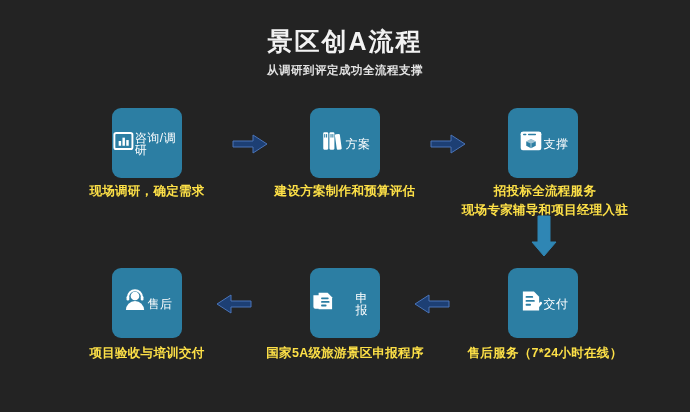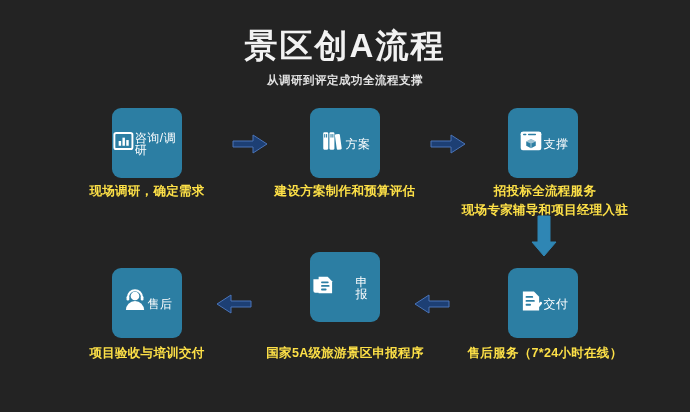--- a/index.html
+++ b/index.html
@@ -22,21 +22,21 @@
 
   
   .header {
     position: absolute;
     left: 0;
     right: 0;
     top: 26px;
     text-align: center;
   }
   .title {
-    font-size: 33px;
+    font-size: 25px;
     font-weight: 700;
     letter-spacing: 2px;
     color: #f2f2f2;
     line-height: 1.2;
   }
   .subtitle {
     margin-top: 7px;
     font-size: 11.5px;
     font-weight: 700;
     letter-spacing: 0.5px;
@@ -69,21 +69,21 @@
     color: #ffffff;
     letter-spacing: 0.5px;
     line-height: 1;
   }
 
   
   .card-1 { left: 112px; top: 108px; }
   .card-2 { left: 310px; top: 108px; }
   .card-3 { left: 508px; top: 108px; }
   .card-4 { left: 508px; top: 268px; }
-  .card-5 { left: 310px; top: 252px; gap: 20px; }
+  .card-5 { left: 310px; top: 268px; gap: 20px; }
   .card-6 { left: 112px; top: 268px; }
 
   
   .caption {
     position: absolute;
     text-align: center;
     font-size: 12.5px;
     font-weight: 700;
     color: #fde047;
     line-height: 1.55;

